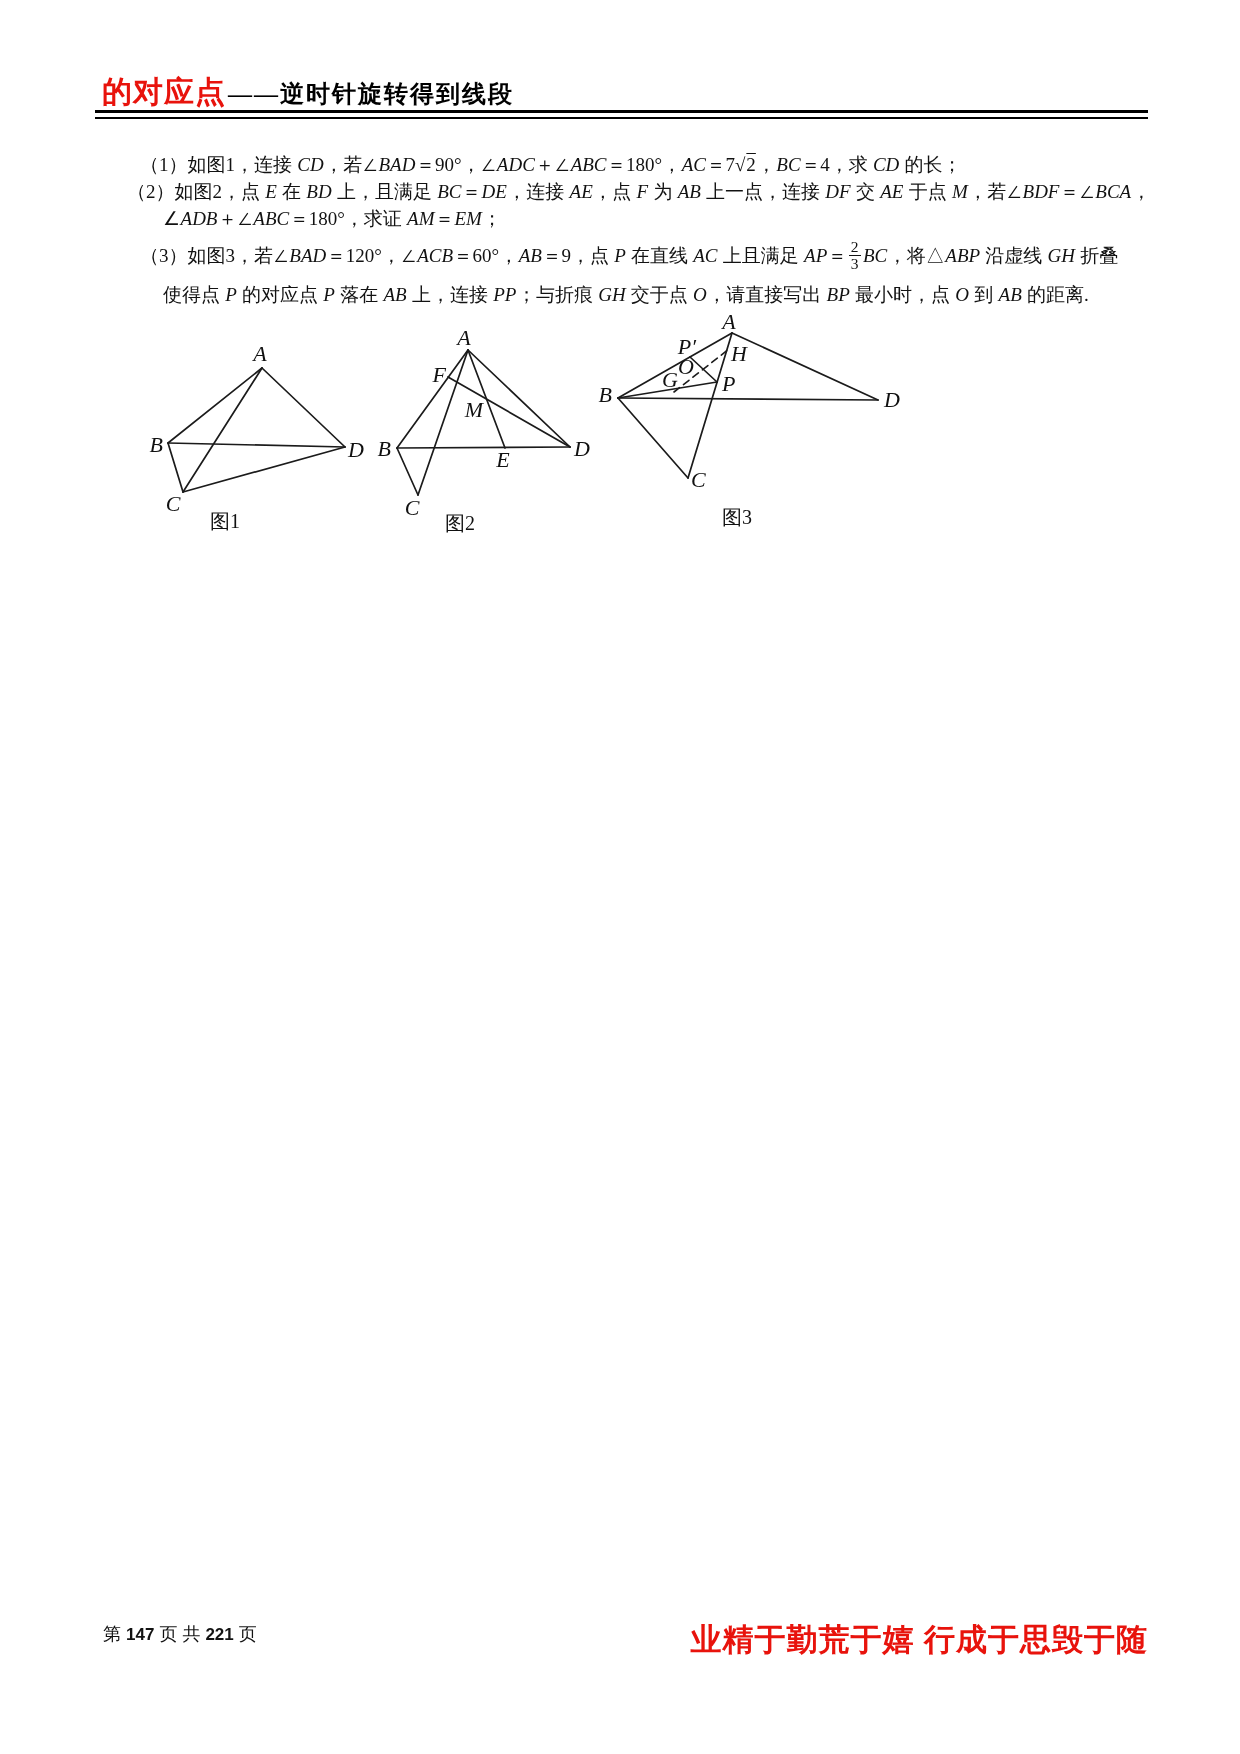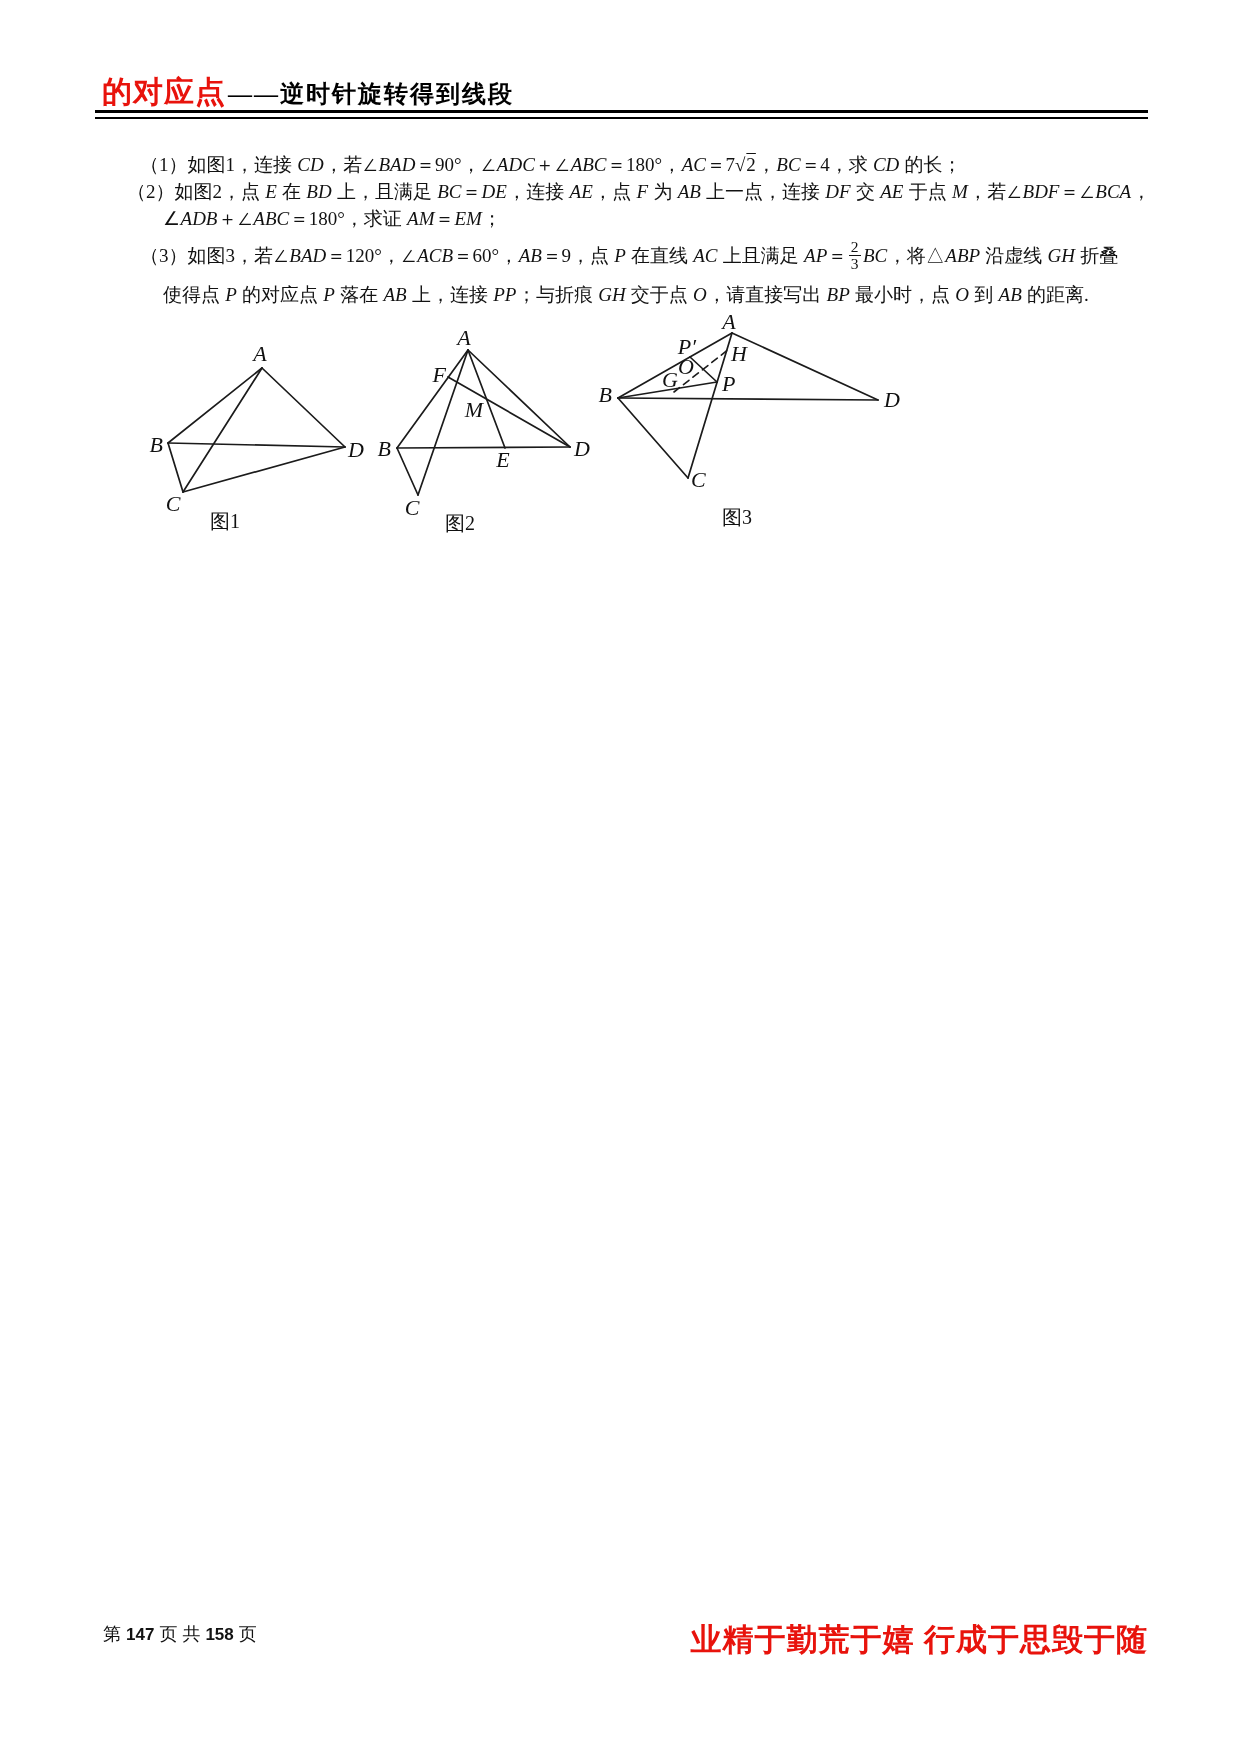--- a/index.html
+++ b/index.html
@@ -115,17 +115,17 @@
       <text class="lab mid" x="670" y="387">G</text>
       <text class="lab" x="722" y="391">P</text>
       <text class="lab end" x="612" y="402">B</text>
       <text class="lab" x="884" y="407">D</text>
       <text class="lab" x="691" y="487">C</text>
       <text class="cap" x="737" y="524">图3</text>
     </g>
   </svg>
 
   <div class="pageinfo">
-    <span>第</span><span class="pgnum">147</span><span>页</span><span>共</span><span class="pgnum">158</span><span>页</span>
+    <span>第</span><span class="pgnum">147</span><span>页</span><span>共</span><span class="pgnum">221</span><span>页</span>
   </div>
   <div class="motto">业精于勤荒于嬉 行成于思毁于随</div>
 
 </div>
 
 </body></html>

